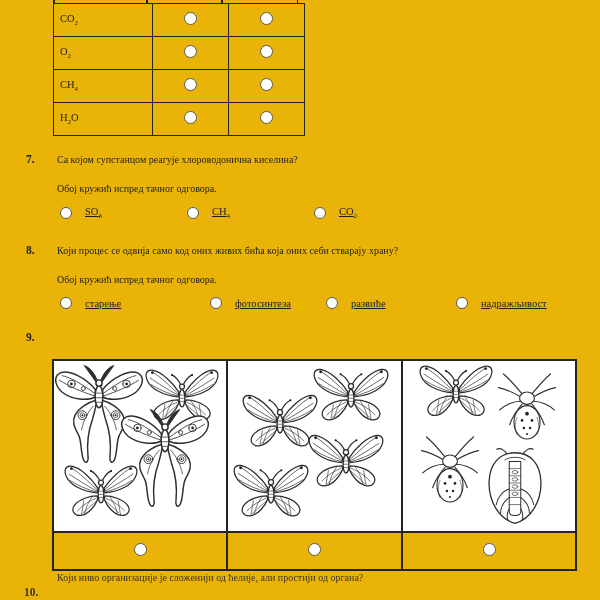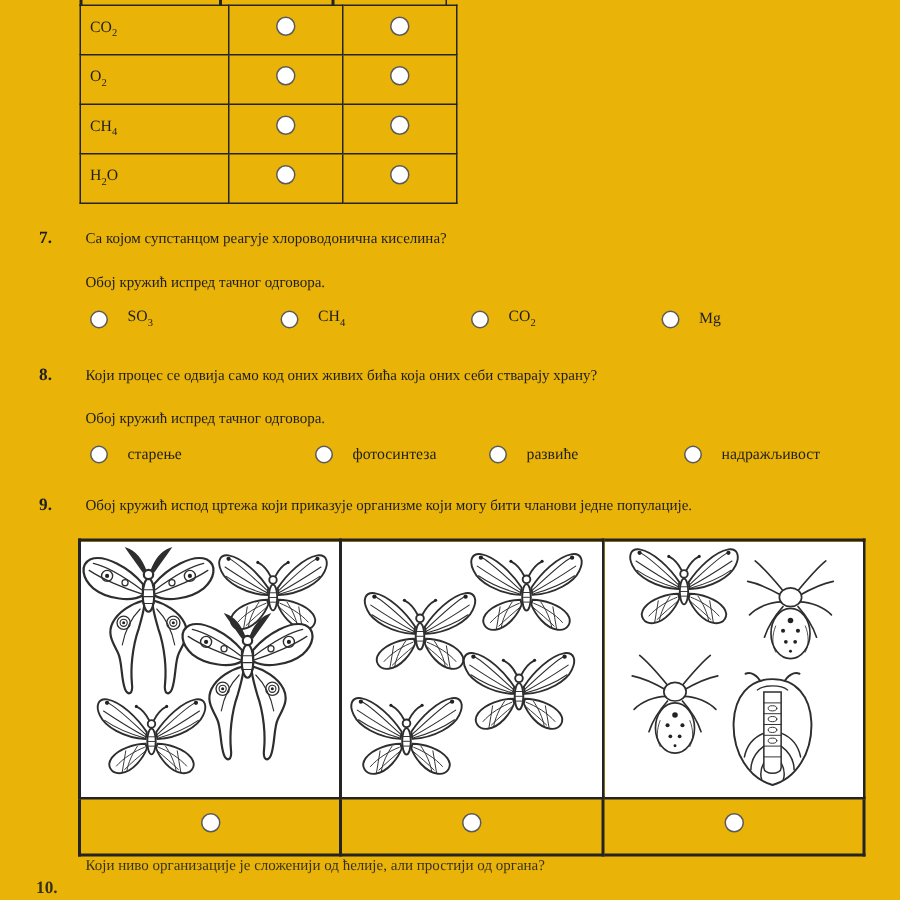--- a/index.html
+++ b/index.html
@@ -15,21 +15,21 @@
   .stub{position:absolute;top:0;width:1.5px;height:4px;background:#242424;}
 
   
   .radio{display:inline-block;box-sizing:border-box;border:1.3px solid #5a5a5a;
          border-radius:50%;background:#fff;}
   .radio.r13{width:13px;height:13px;}
   .radio.r12{width:12px;height:12px;}
   .qnum{position:absolute;font-weight:bold;font-size:11.5px;}
   .qtext{position:absolute;font-size:10px;white-space:nowrap;}
   .opts{position:absolute;display:flex;}
-  .opt{display:flex;align-items:center;}
+  .opt{display:flex;align-items:center;text-decoration:underline;}
   .opt .olabel{margin-left:13px;font-size:10.5px;white-space:nowrap;}
   sub{font-size:7px;}
 
   
   .q9-table{position:absolute;left:52px;top:359px;border-collapse:collapse;}
   .q9-table td{border:2px solid #242424;padding:0;}
   .q9-img-cell{width:172px;height:170px;position:relative;overflow:hidden;background:#fff;}
   .q9-img-cell .inner{position:absolute;left:0;top:0;width:100%;height:100%;}
   .q9-radio-cell{height:36px;text-align:center;vertical-align:middle;}
   .insect{position:absolute;}
@@ -184,24 +184,20 @@
       <span class="olabel"><span>SO</span><sub>3</sub></span>
     </div>
     <div class="opt" style="width:127px">
       <span class="radio r12"></span>
       <span class="olabel"><span>CH</span><sub>4</sub></span>
     </div>
     <div class="opt" style="width:127px">
       <span class="radio r12"></span>
       <span class="olabel"><span>CO</span><sub>2</sub></span>
     </div>
-    <div class="opt" style="width:127px">
-      <span class="radio r12"></span>
-      <span class="olabel"><span>Mg</span></span>
-    </div>
   </div>
 
   <div class="qnum" style="left:26px;top:244px">8.</div>
   <div class="qtext" style="left:57px;top:245px">Који процес се одвија само код оних живих бића која оних себи стварају храну?</div>
   <div class="qtext" style="left:57px;top:274px">Обој кружић испред тачног одговора.</div>
   <div class="opts" style="left:60px;top:297px">
     <div class="opt" style="width:150px">
       <span class="radio r12"></span>
       <span class="olabel">старење</span>
     </div>
@@ -213,21 +209,20 @@
       <span class="radio r12"></span>
       <span class="olabel">развиће</span>
     </div>
     <div class="opt" style="width:130px">
       <span class="radio r12"></span>
       <span class="olabel">надражљивост</span>
     </div>
   </div>
 
   <div class="qnum" style="left:26px;top:331px">9.</div>
-  <div class="qtext" style="left:57px;top:332px">Обој кружић испод цртежа који приказује организме који могу бити чланови једне популације.</div>
 
   <table class="q9-table">
     <tbody>
         <tr>
       <td class="q9-img-cell">
             <div class="inner">
               <svg class="insect" style="left: -1px; top: -1.5px; width: 92px; height: 115px;">
                 <use href="#sym-luna-moth" xlink:href="#sym-luna-moth"></use>
               </svg>
               <svg class="insect" style="left: 89px; top: 2.9px; width: 78px; height: 70.2px;">

